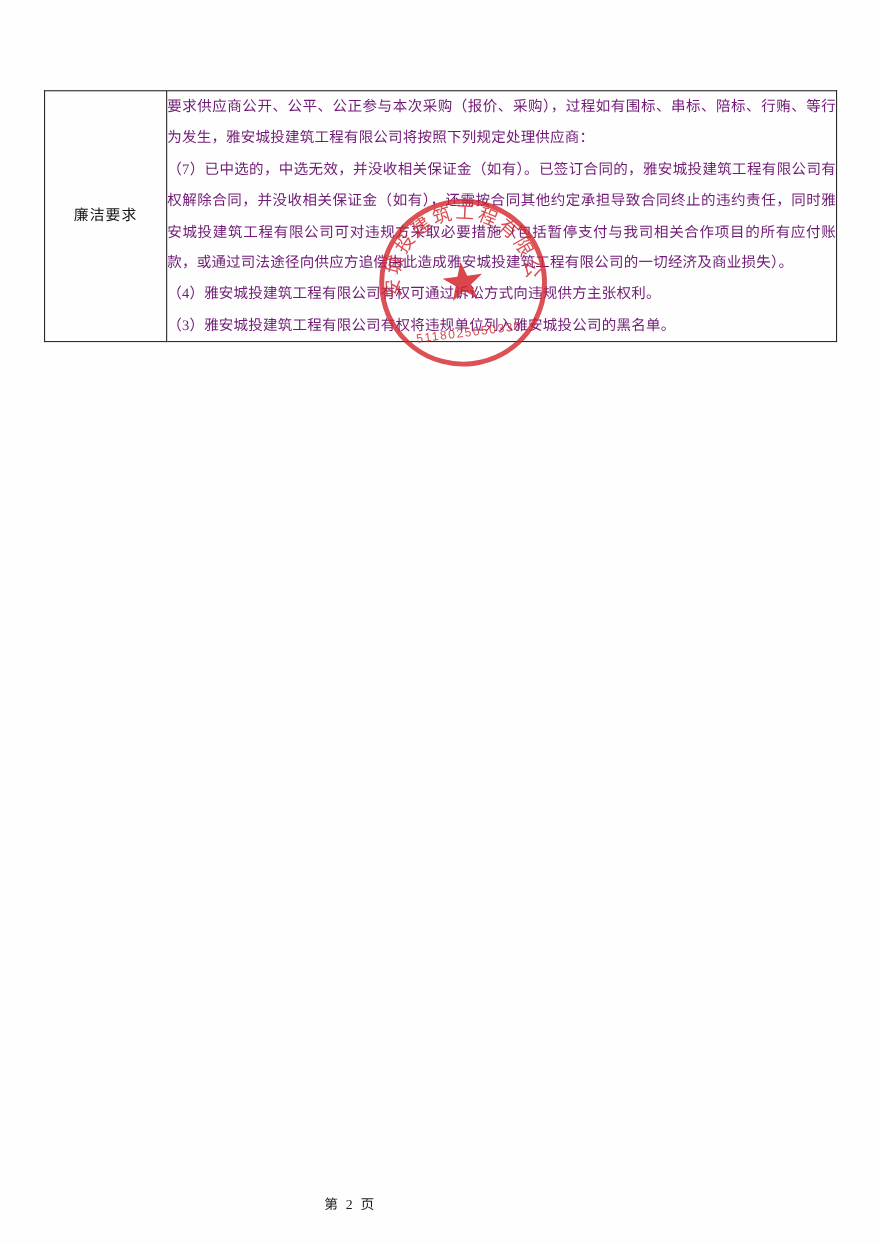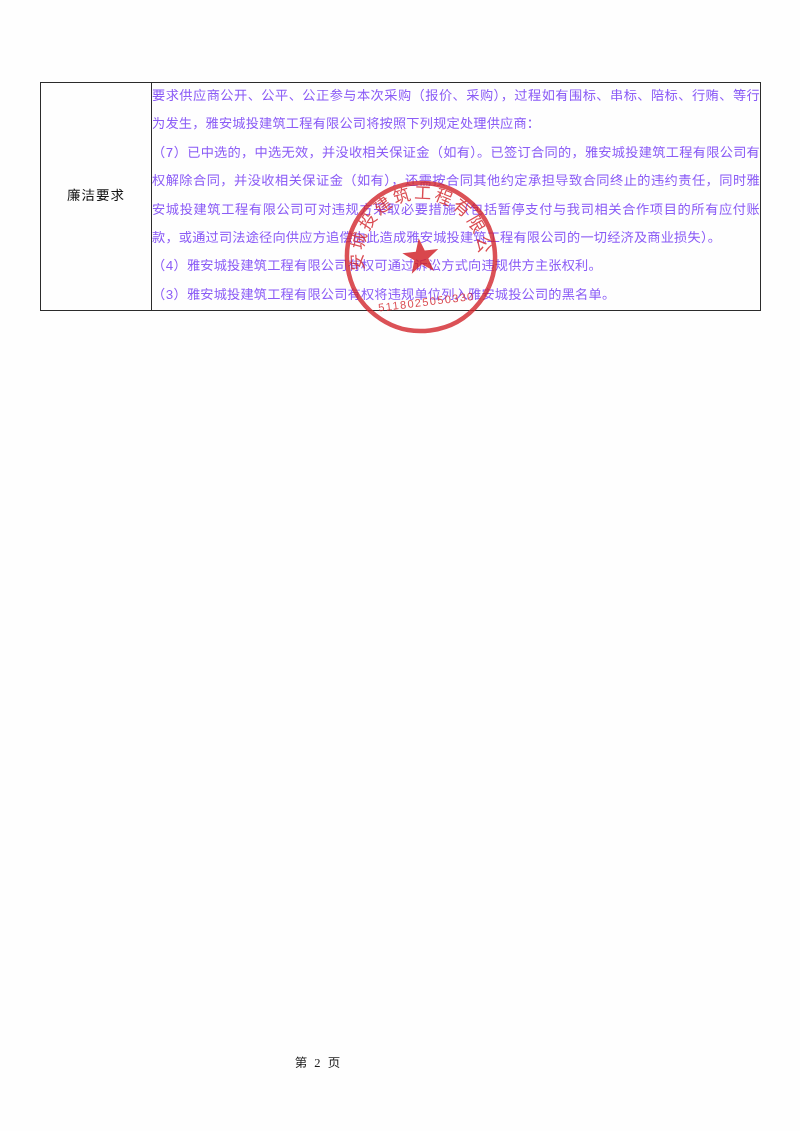--- a/index.html
+++ b/index.html
@@ -53,43 +53,42 @@
   .content-cell {
     padding: 10px 14px 12px 14px;
   }
 
   .para {
     font-size: 13.2px;
     line-height: 2.15;
     text-align: justify;
     text-justify: inter-ideograph;
     margin: 0;
-    color: #8b5cf6;
+    color: #701a75;
     letter-spacing: 0.2px;
-    font-family: Liberation Mono, monospace;
   }
 
   
   .seal {
     position: absolute;
     left: 342px;
     top: 178px;
     width: 158px;
     height: 158px;
     pointer-events: none;
     opacity: 0.88;
     transform: rotate(-7deg);
   }
   .seal svg { display: block; }
 
   
   .page-footer {
     position: absolute;
     left: 0;
-    top: 1052px;
+    top: 1084px;
     width: 637px;
     text-align: center;
     font-size: 12.5px;
     letter-spacing: 2px;
     color: #1a1a1a;
     font-family: "Liberation Serif", "DejaVu Serif", serif;
   }
 </style>
 </head>
 <body>

